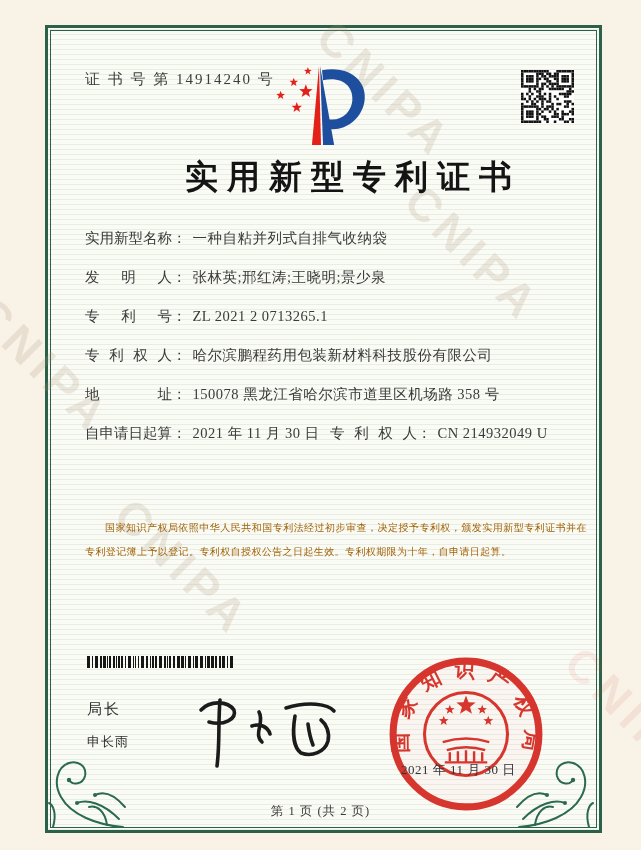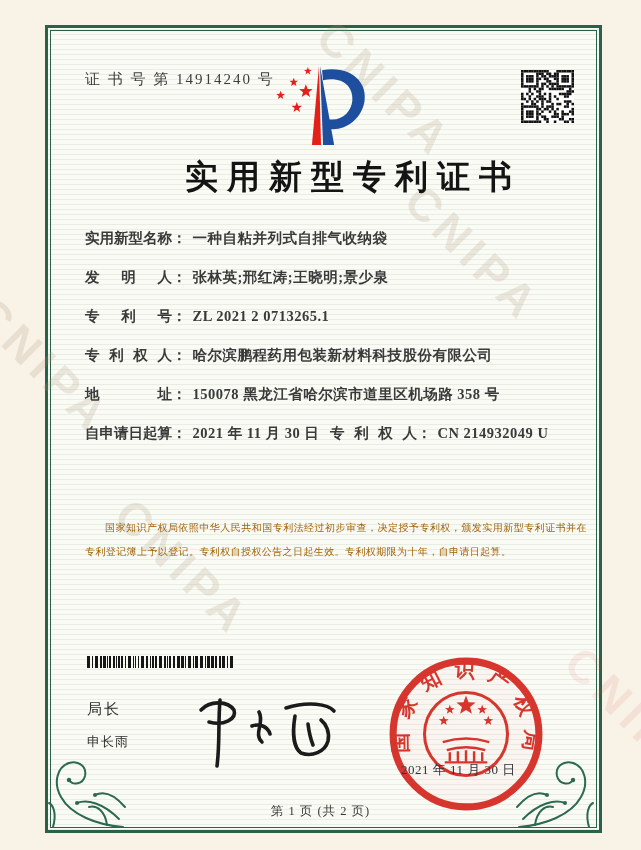--- a/index.html
+++ b/index.html
@@ -37,21 +37,21 @@
   .logo { position:absolute; left:263px; top:56px; width:112px; height:96px; z-index:2; }
   .qr { position:absolute; left:521px; top:70px; width:53px; height:53px; z-index:2; background:#fff; }
   .qr svg { width:100%; height:100%; display:block; }
   .title {
     position:absolute; left:0; top:155px; width:100%; text-align:center;
     font-size:33px; font-weight:bold; color:#141414; letter-spacing:9px;
     text-indent:9px; z-index:2;margin-left:28px;
   }
   
   .fields { position:absolute; left:85px; top:229px; width:505px; z-index:2; }
-  .frow { position:relative; height:39px; font-size:14.5px; color:#3a3a3a; white-space:nowrap;font-weight:bold; }
+  .frow { position:relative; height:39px; font-size:14.5px; color:#3a3a3a; white-space:nowrap; }
   .lbl { display:inline-block; width:87px; text-align:justify; text-align-last:justify; vertical-align:top; }
   .colon { display:inline-block; margin-right:6px; }
   .val { letter-spacing:0.5px; }
   .grant-right { position:absolute; left:245px; top:0; }
   
   .law { position:absolute; left:85px; top:516px; width:502px; z-index:2;
          font-size:10px; line-height:24px; text-align:justify; color:#a16207; }
   .law p { text-indent:2em; letter-spacing:0.4px; }
   
   .barcode { position:absolute; left:87px; top:656px; width:170px; height:12px;

